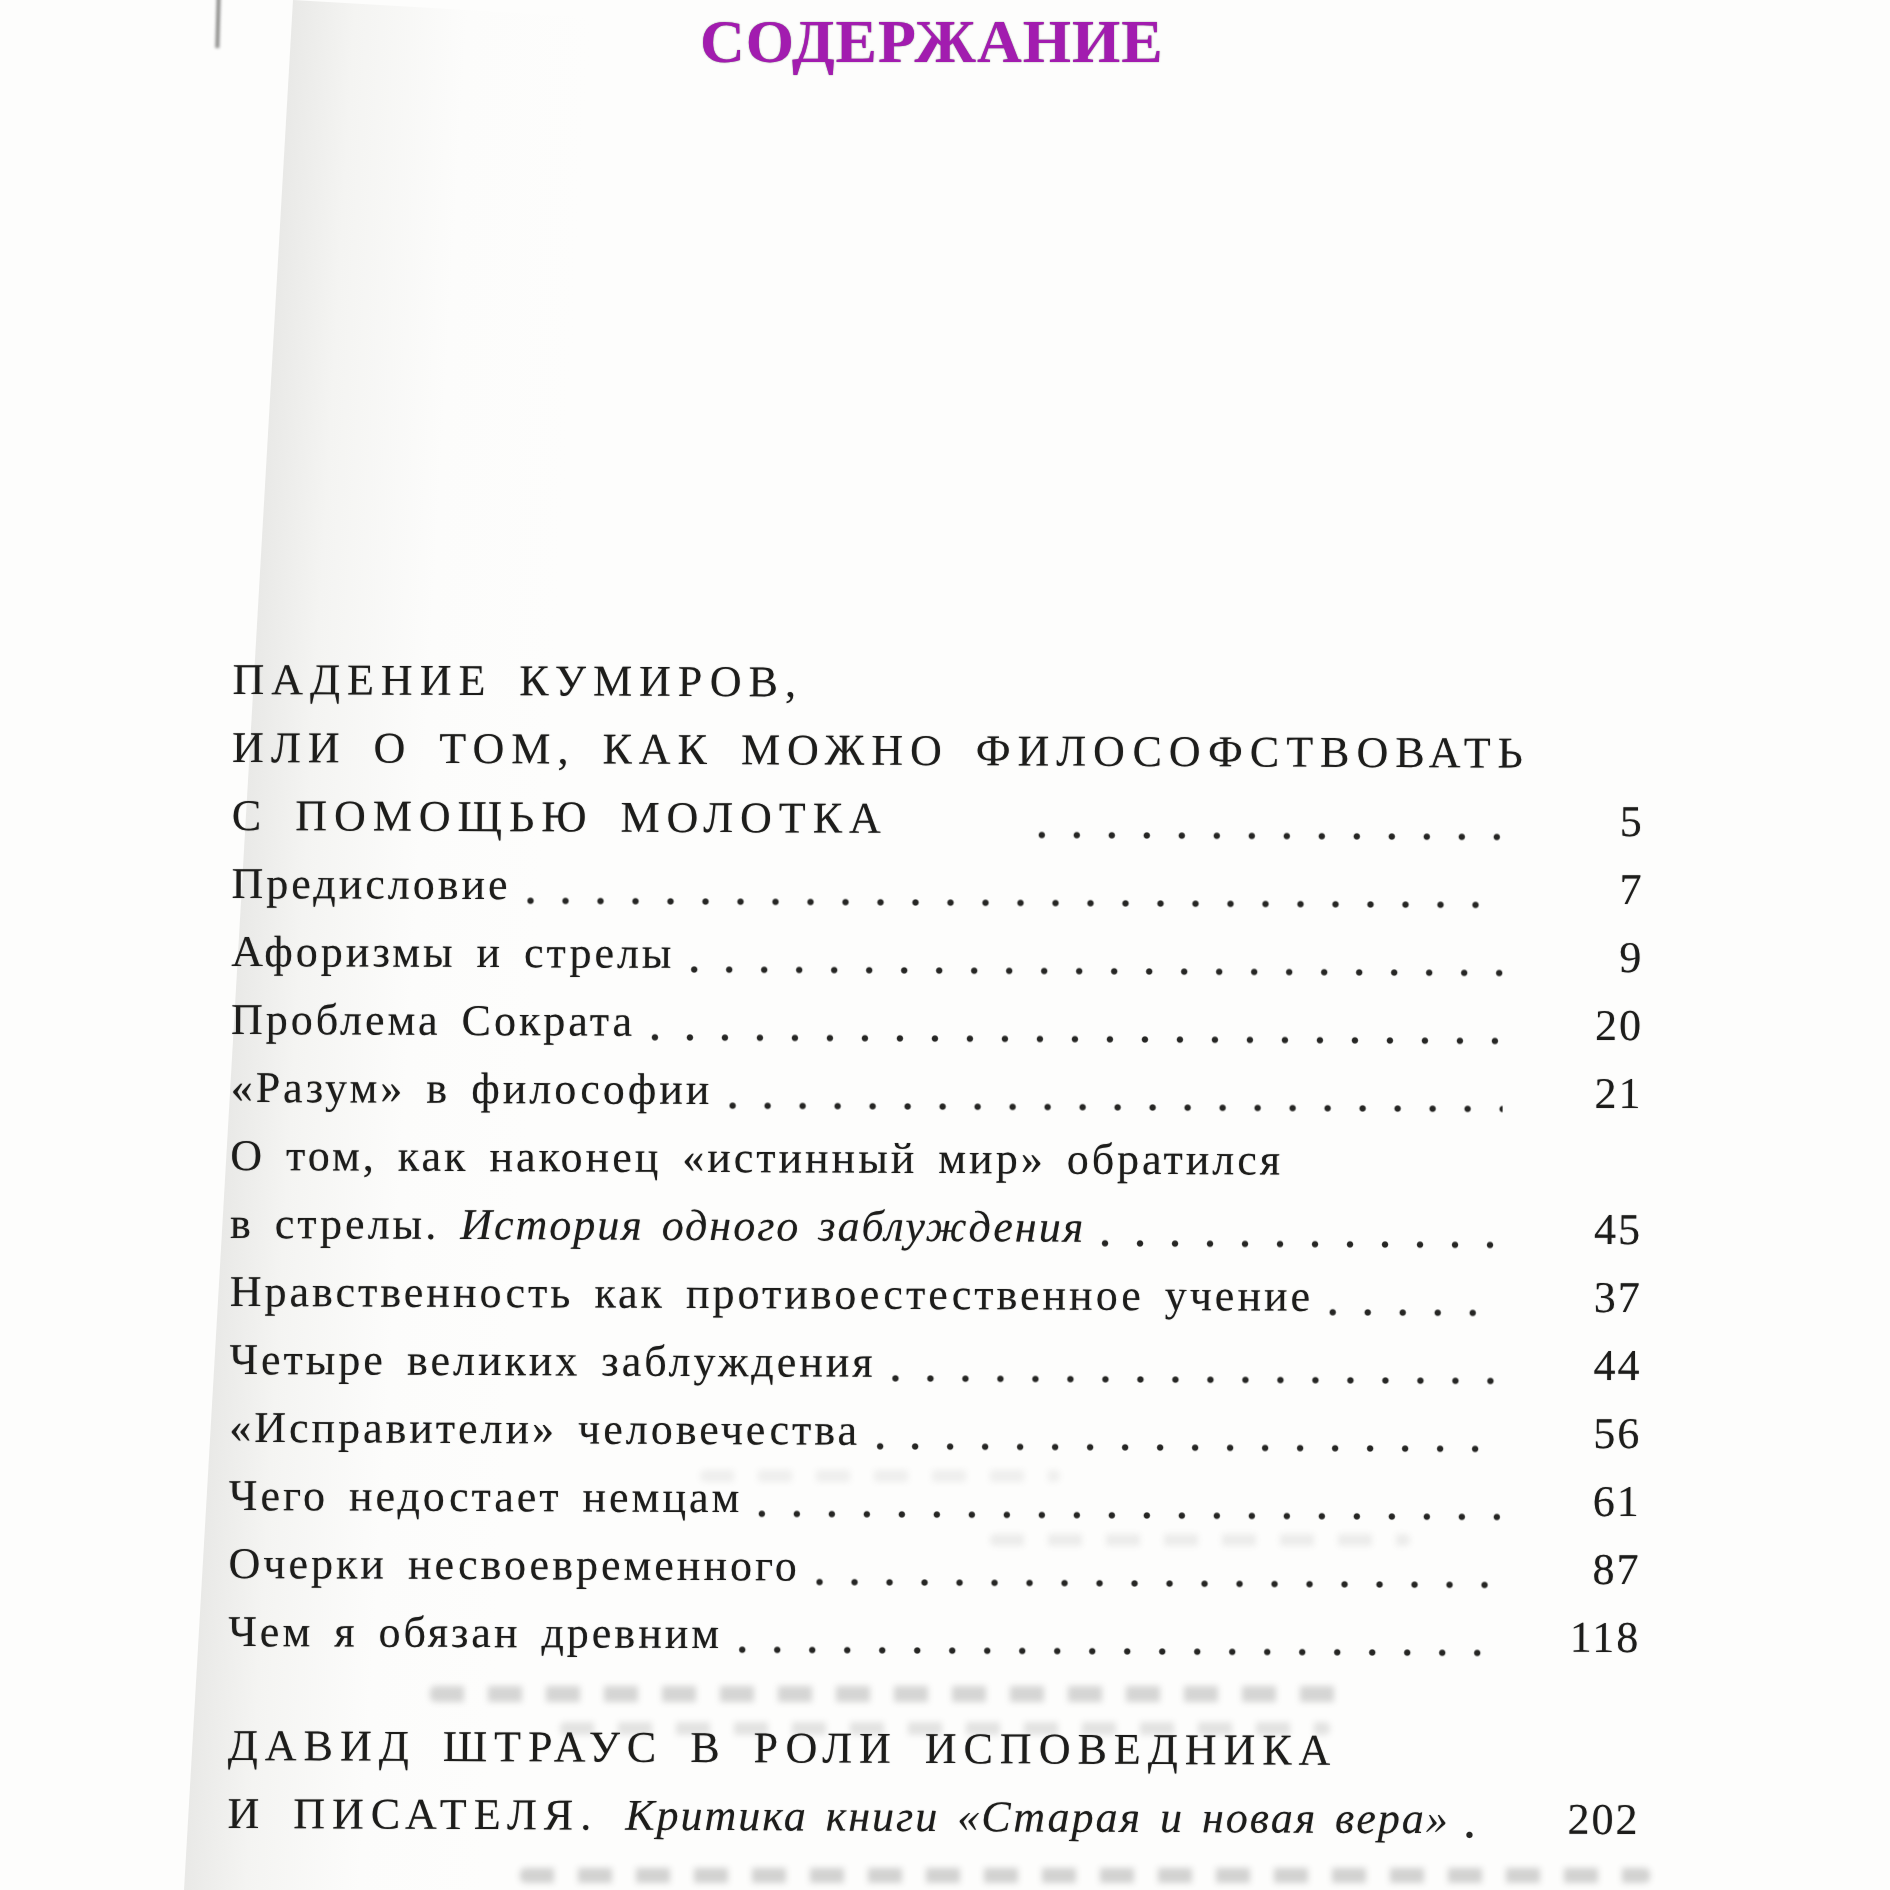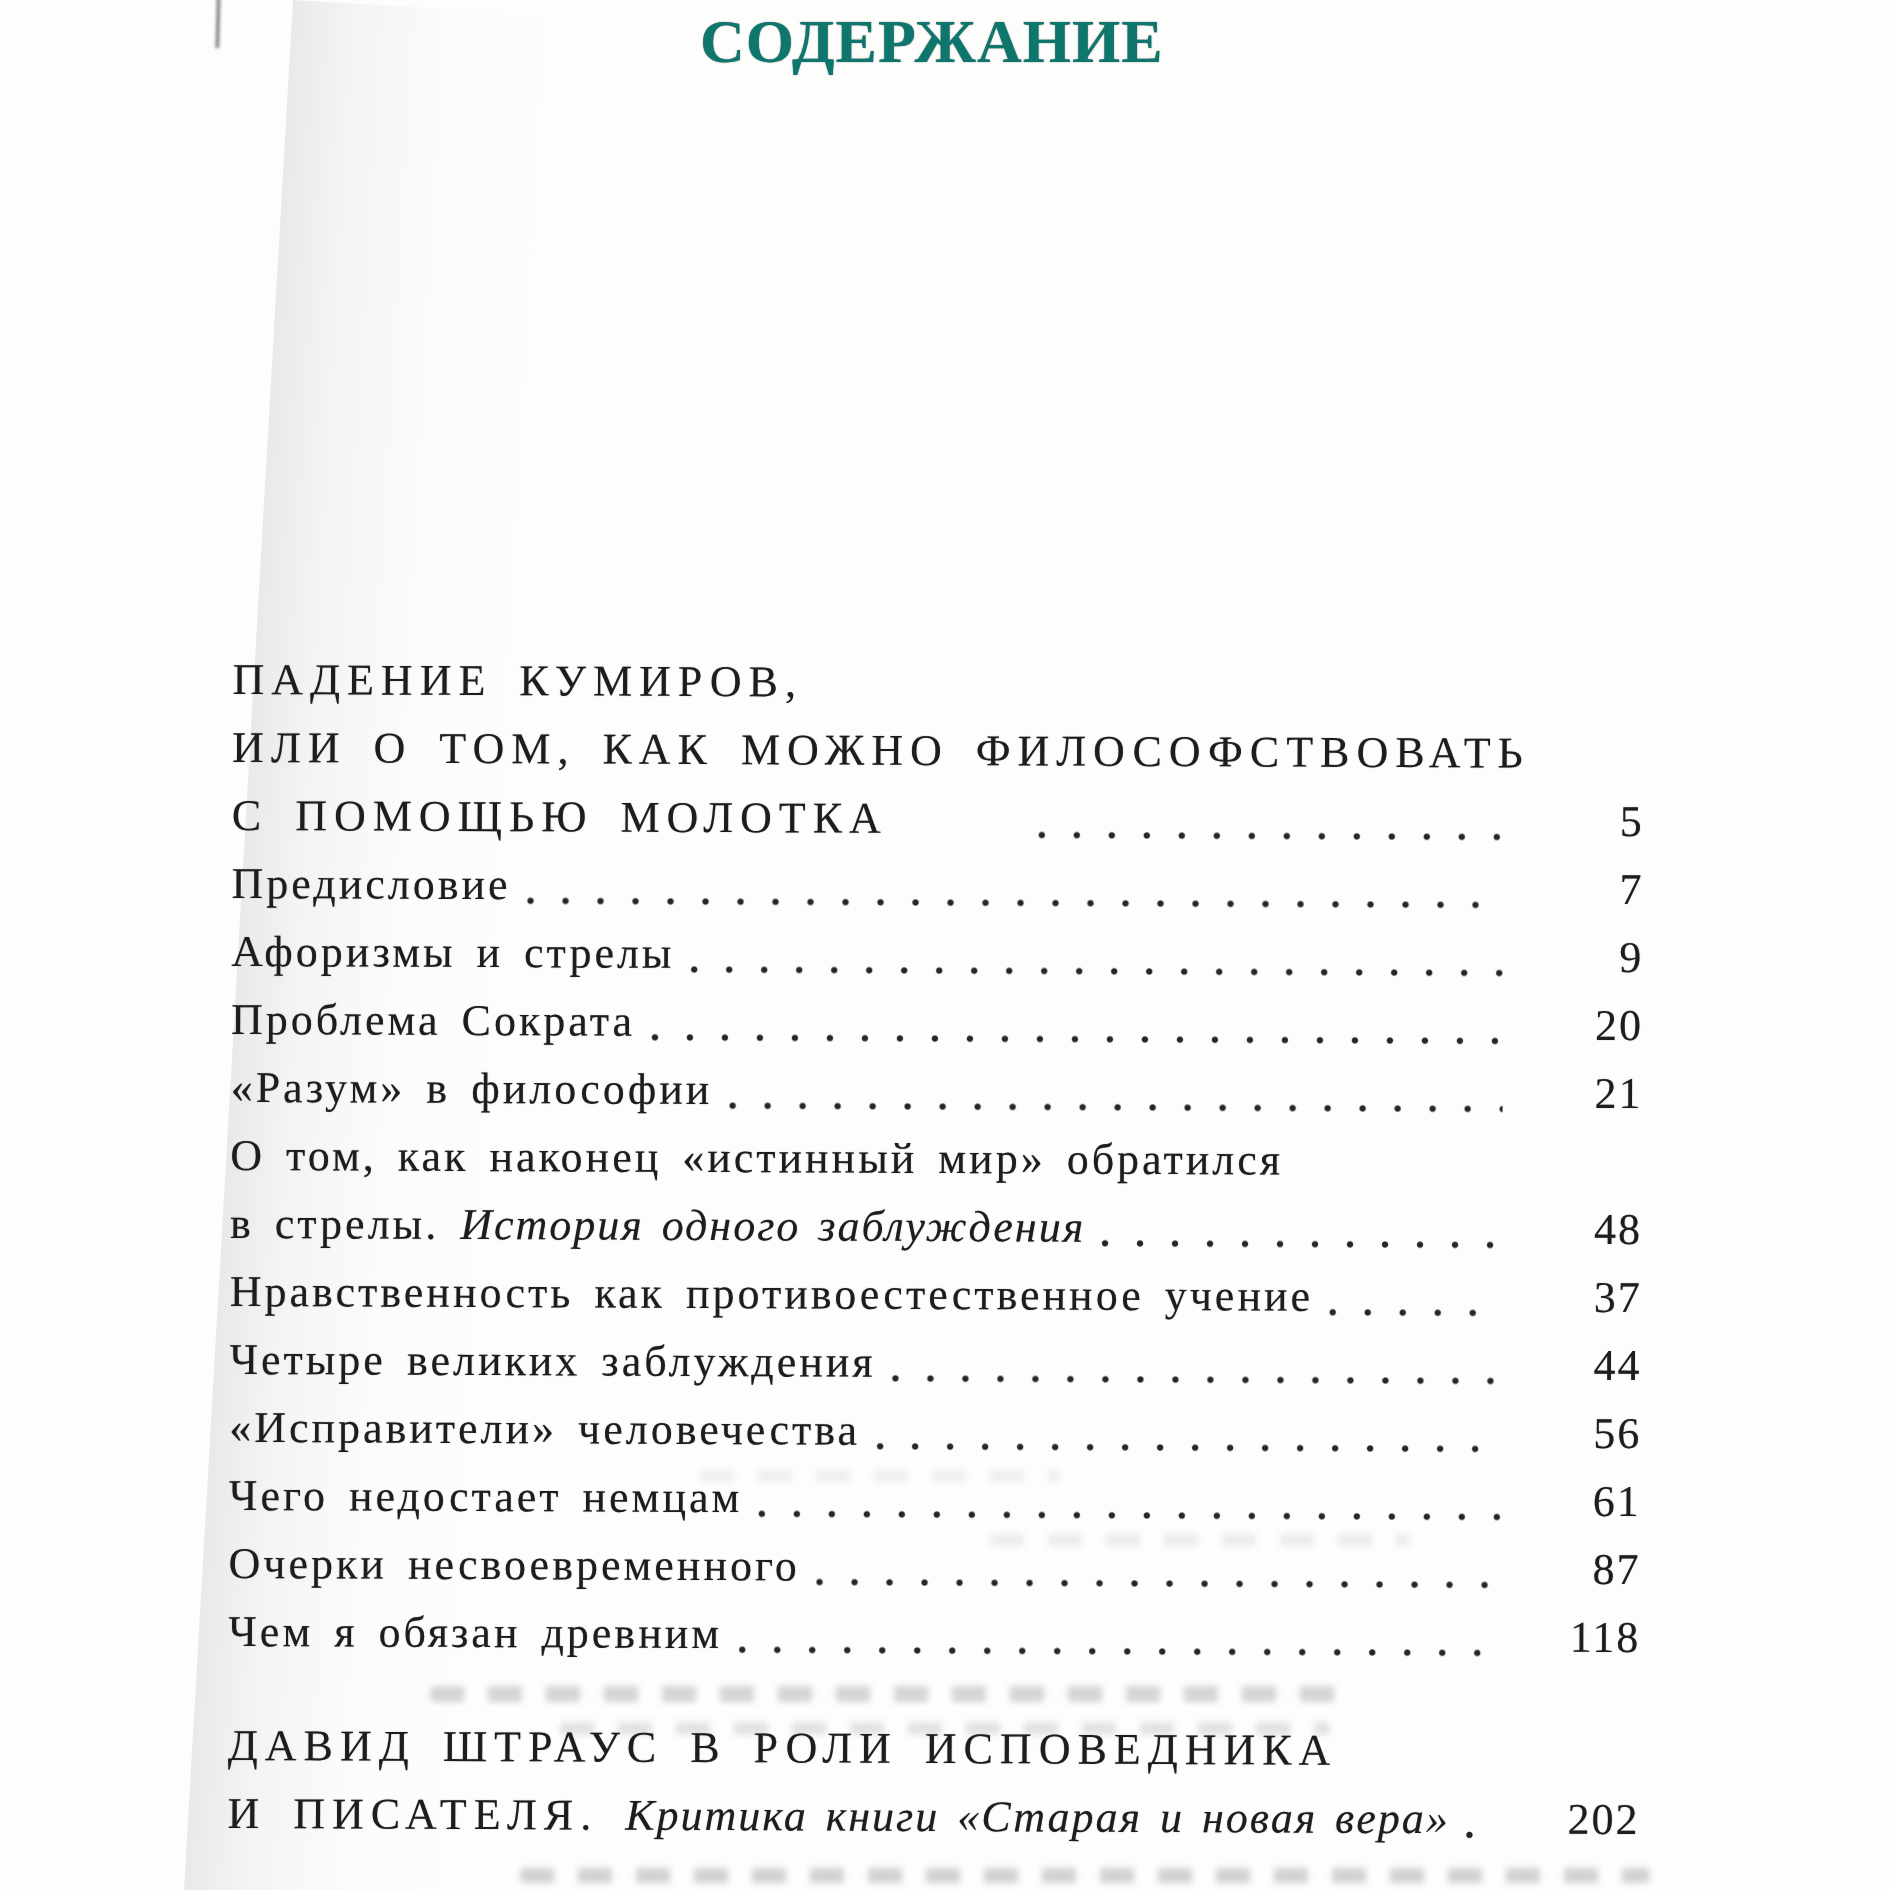--- a/index.html
+++ b/index.html
@@ -16,21 +16,21 @@
     background:linear-gradient(90deg,#e9e9e7 0px,#f4f4f2 62px,#fcfcfb 175px,#fdfdfc 300px);
     z-index:0;
   }
   .spine-tick{
     position:absolute;left:216px;top:-4px;width:4px;height:52px;
     background:#8d8d8b;filter:blur(1.6px);z-index:1;transform:rotate(1.5deg);
   }
   .title{
     position:absolute;left:700px;top:6px;margin:0;z-index:2;
     font-size:62px;font-weight:bold;letter-spacing:1px;
-    color:#0f766e;text-shadow:0 0 1.4px rgba(20,20,20,.55);
+    color:#a21caf;text-shadow:0 0 1.4px rgba(20,20,20,.55);
     white-space:nowrap;
   }
   .toc{
     position:absolute;left:230px;top:646px;width:1412px;z-index:2;
     transform-origin:0 50%;transform:rotate(0.25deg);
   }
   .row{
     display:flex;height:68px;align-items:stretch;
     font-size:44px;line-height:68px;
     text-shadow:0 0 1.1px rgba(25,25,25,.5);
@@ -102,21 +102,21 @@
     <span class="leader"></span>
     <span class="pg">21</span>
   </div>
       <div class="row">
     <span class="txt"><span class="p n">О том, как наконец «истинный мир» обратился</span></span>
 
   </div>
       <div class="row">
     <span class="txt"><span class="p n">в стрелы. </span><span class="p i">История одного заблуждения</span></span>
     <span class="leader"></span>
-    <span class="pg">48</span>
+    <span class="pg">45</span>
   </div>
       <div class="row">
     <span class="txt"><span class="p n">Нравственность как противоестественное учение</span></span>
     <span class="leader"></span>
     <span class="pg">37</span>
   </div>
       <div class="row">
     <span class="txt"><span class="p n">Четыре великих заблуждения</span></span>
     <span class="leader"></span>
     <span class="pg">44</span>

